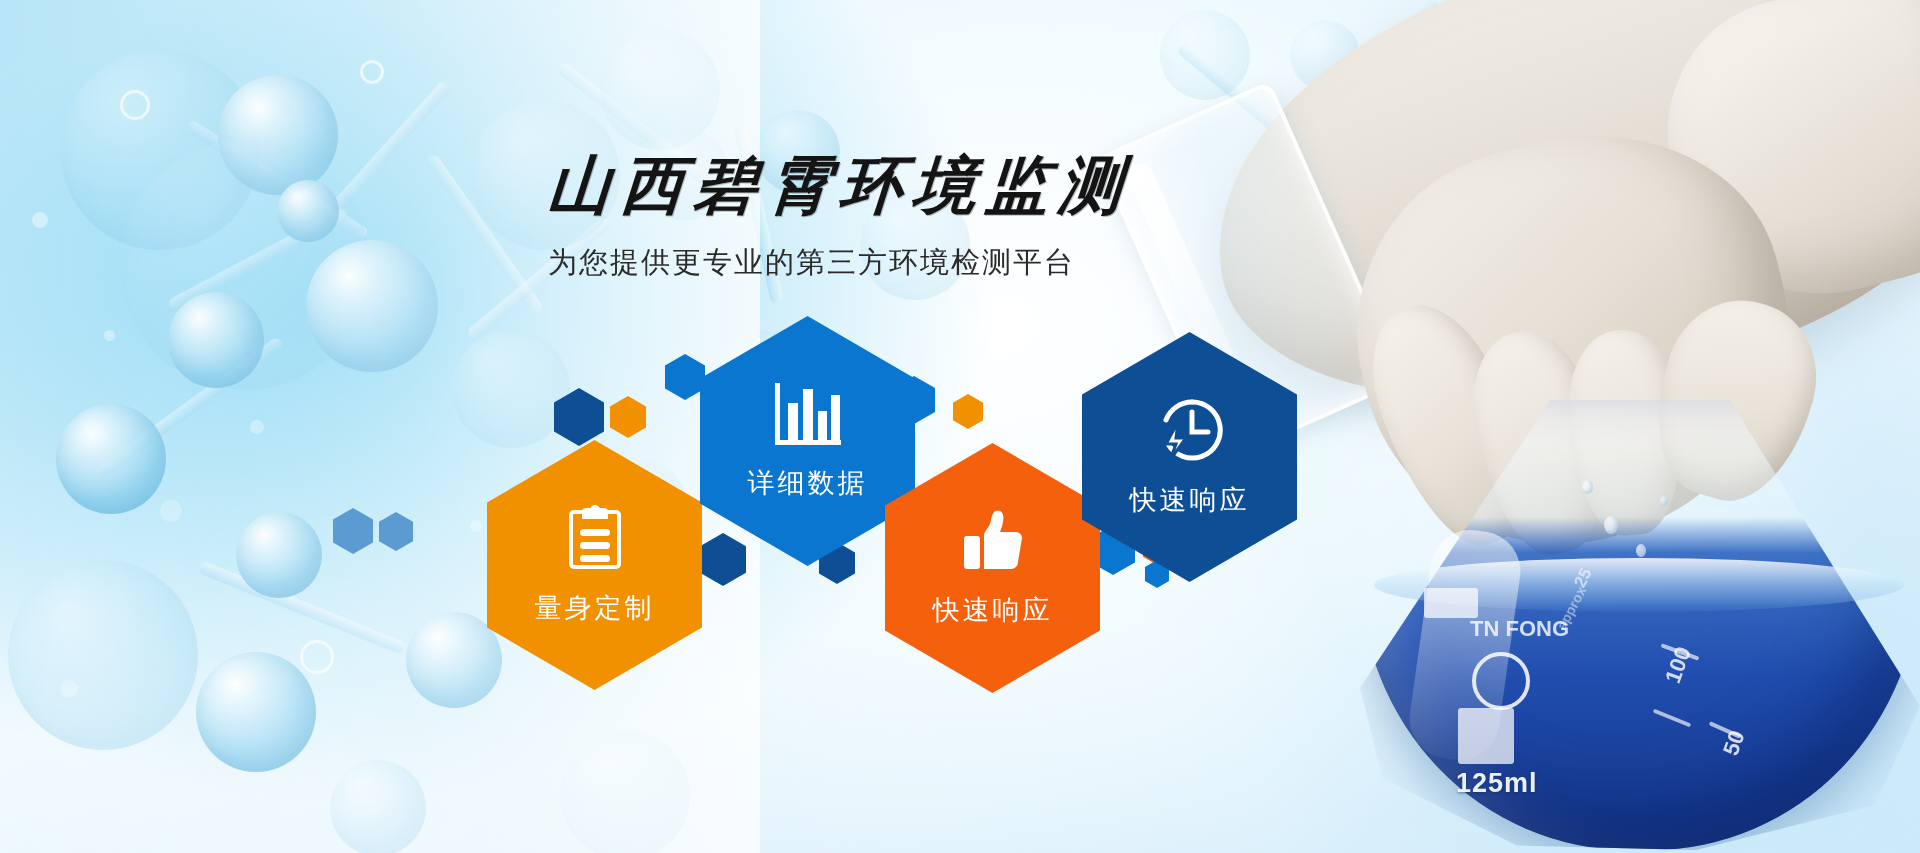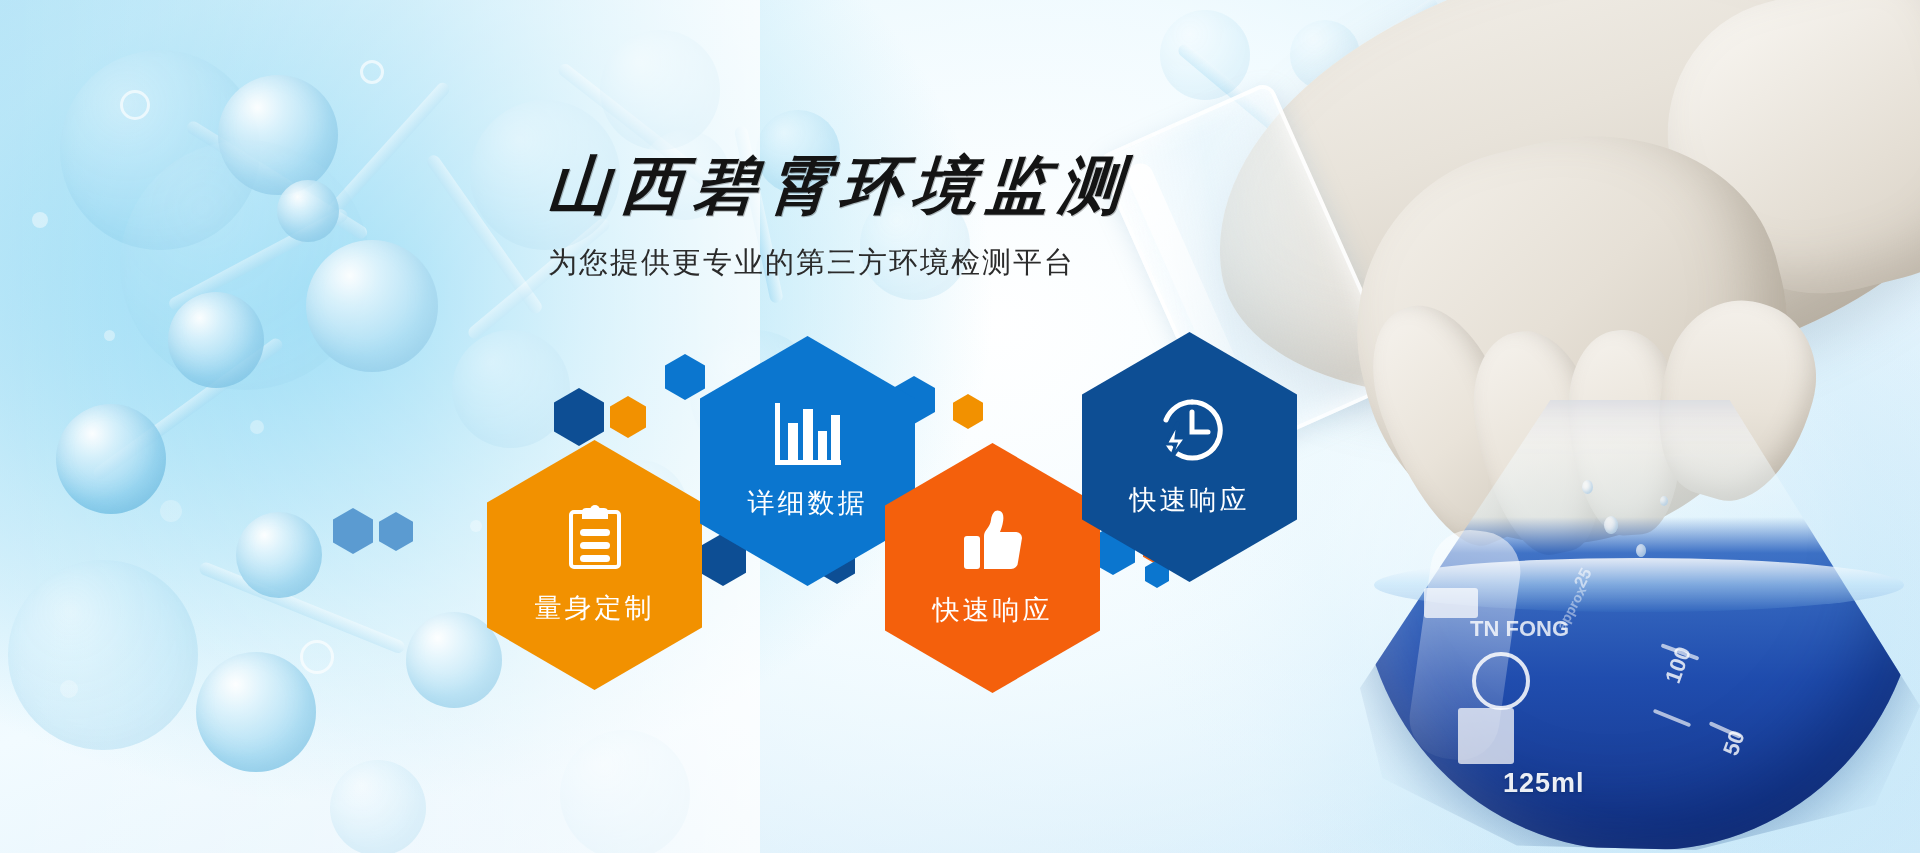--- a/index.html
+++ b/index.html
@@ -149,21 +149,21 @@
   }
   .hex .ico { display:block; }
   .hex .lbl {
     color:#ffffff; font-size:27px; letter-spacing:3px; margin-top:14px;
     font-family:"Liberation Sans", sans-serif; white-space:nowrap;
   }
 
   
   #hex-custom  { left:303px; top:310px;  width:215px; height:250px; background:#5b9bd1; }
   #hex-report  { left:487px; top:440px;  width:215px; height:250px; background:#f29100; }
-  #hex-data    { left:700px; top:336px;  width:215px; height:250px; background:#0b76cf; }
+  #hex-data    { left:700px; top:316px;  width:215px; height:250px; background:#0b76cf; }
   #hex-service { left:885px; top:443px;  width:215px; height:250px; background:#f4600c; }
   #hex-fast    { left:1082px; top:332px; width:215px; height:250px; background:#0d4e94; }
 
   
   .deco { position:absolute; clip-path:polygon(50% 0%, 100% 25%, 100% 75%, 50% 100%, 0% 75%, 0% 25%); }
   #d1 { left:554px; top:388px; width:50px; height:58px; background:#0d4e94; }
   #d2 { left:610px; top:396px; width:36px; height:42px; background:#f29100; }
   #d3 { left:665px; top:354px; width:40px; height:46px; background:#0b76cf; }
   #d4 { left:333px; top:508px; width:40px; height:46px; background:#5b9bd1; }
   #d5 { left:379px; top:512px; width:34px; height:39px; background:#5b9bd1; }
@@ -243,21 +243,21 @@
     <div class="finger f3"></div>
     <div class="finger thumb"></div>
 
     <div class="flask">
       <div class="flask-body"></div>
       <div class="liquid-surface"></div>
       <div class="flask-shine"></div>
 
       <div class="flask-logo" style="left:112px;top:322px;"></div>
       <div class="flask-mark" style="left:110px;top:286px;">TN FONG</div>
-      <div class="flask-label" style="left:96px;top:438px;margin-left:47px;">125ml</div>
+      <div class="flask-label" style="left:96px;top:438px;">125ml</div>
       <div class="flask-mark" style="left:300px;top:322px;transform:rotate(-70deg);">100</div>
       <div class="flask-mark" style="left:362px;top:400px;transform:rotate(-70deg);">50</div>
       <div class="flask-mark" style="left:214px;top:238px;font-size:17px;transform:rotate(-62deg);opacity:.7">25</div>
       <div class="flask-mark" style="left:188px;top:270px;font-size:14px;transform:rotate(-62deg);opacity:.55">approx</div>
 
       <div class="flask-tick" style="left:300px;top:320px;width:40px;transform:rotate(20deg);"></div>
       <div class="flask-tick" style="left:292px;top:386px;width:40px;transform:rotate(22deg);"></div>
       <div class="flask-tick" style="left:348px;top:398px;width:34px;transform:rotate(24deg);"></div>
       <div class="flask-patch" style="left:64px;top:258px;width:54px;height:30px;"></div>
       <div class="flask-patch" style="left:98px;top:378px;width:56px;height:56px;"></div>

